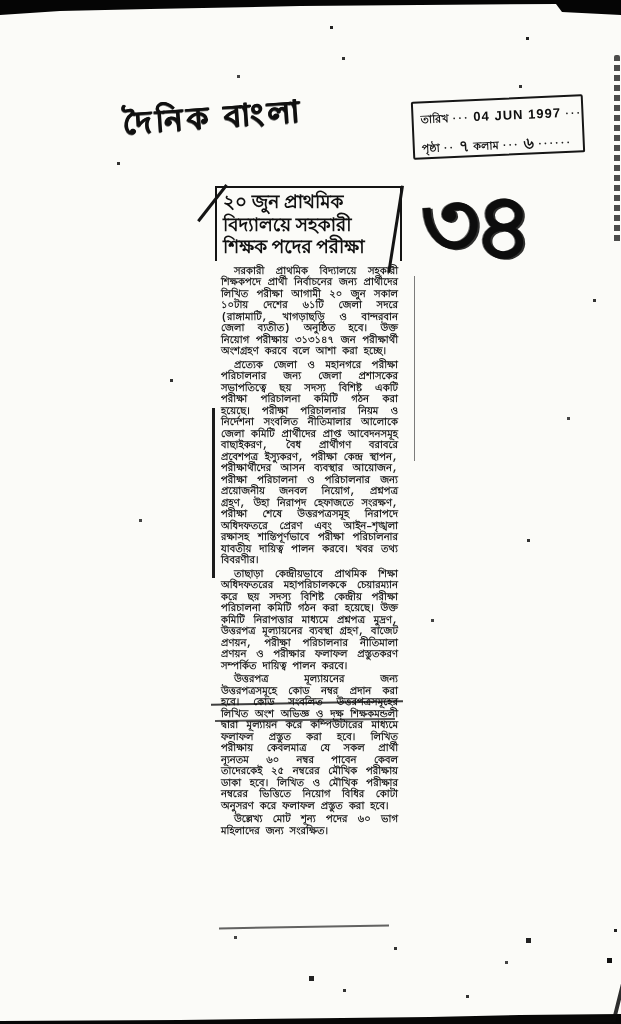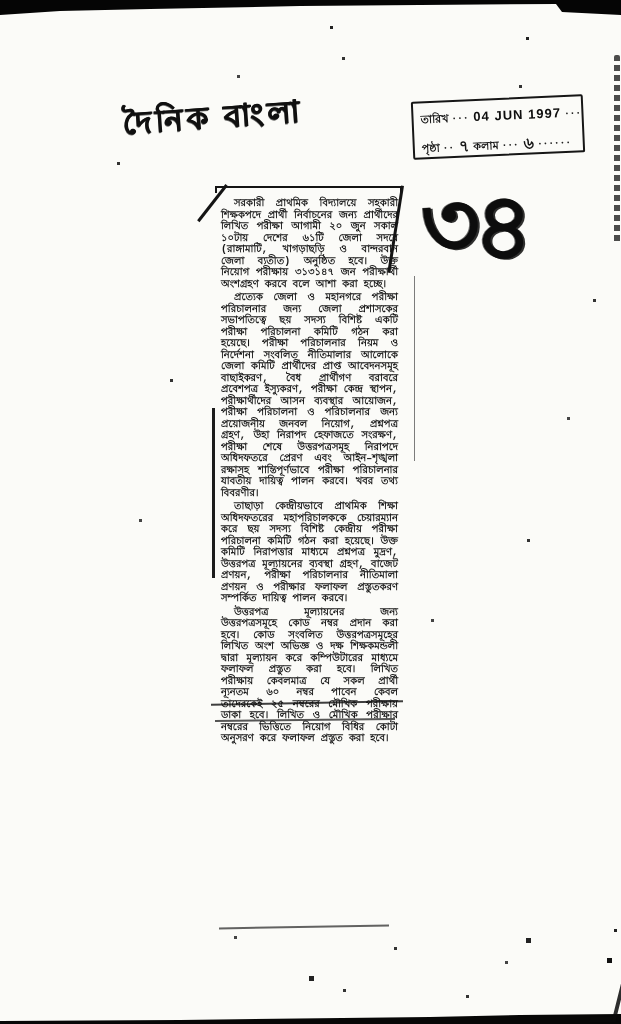--- a/index.html
+++ b/index.html
@@ -145,23 +145,25 @@
   <div class="clipping">
     <div class="left-rule"></div>
     <div class="right-rule"></div>
     <div class="pen-underline-a"></div>
     <div class="pen-underline-b"></div>
     <div class="pen-underline-c"></div>
 
     <div class="headline-box">
       <div class="diag"></div>
       <div class="pen-slash"></div>
+      <div class="headline">২০ জুন প্রাথমিক বিদ্যালয়ে সহকারী শিক্ষক পদের পরীক্ষা</div>
     </div>
 
     <div class="body-text">
       <p>সরকারী প্রাথমিক বিদ্যালয়ে সহকারী শিক্ষকপদে প্রার্থী নির্বাচনের জন্য প্রার্থীদের লিখিত পরীক্ষা আগামী ২০ জুন সকাল ১০টায় দেশের ৬১টি জেলা সদরে (রাঙ্গামাটি, খাগড়াছড়ি ও বান্দরবান জেলা ব্যতীত) অনুষ্ঠিত হবে। উক্ত নিয়োগ পরীক্ষায় ৩১৩১৪৭ জন পরীক্ষার্থী অংশগ্রহণ করবে বলে আশা করা হচ্ছে।</p>
       <p>প্রত্যেক জেলা ও মহানগরে পরীক্ষা পরিচালনার জন্য জেলা প্রশাসকের সভাপতিত্বে ছয় সদস্য বিশিষ্ট একটি পরীক্ষা পরিচালনা কমিটি গঠন করা হয়েছে। পরীক্ষা পরিচালনার নিয়ম ও নির্দেশনা সংবলিত নীতিমালার আলোকে জেলা কমিটি প্রার্থীদের প্রাপ্ত আবেদনসমূহ বাছাইকরণ, বৈধ প্রার্থীগণ বরাবরে প্রবেশপত্র ইস্যুকরণ, পরীক্ষা কেন্দ্র স্থাপন, পরীক্ষার্থীদের আসন ব্যবস্থার আয়োজন, পরীক্ষা পরিচালনা ও পরিচালনার জন্য প্রয়োজনীয় জনবল নিয়োগ, প্রশ্নপত্র গ্রহণ, উহা নিরাপদ হেফাজতে সংরক্ষণ, পরীক্ষা শেষে উত্তরপত্রসমূহ নিরাপদে অধিদফতরে প্রেরণ এবং আইন–শৃঙ্খলা রক্ষাসহ শান্তিপূর্ণভাবে পরীক্ষা পরিচালনার যাবতীয় দায়িত্ব পালন করবে। খবর তথ্য বিবরণীর।</p>
       <p>তাছাড়া কেন্দ্রীয়ভাবে প্রাথমিক শিক্ষা অধিদফতরের মহাপরিচালককে চেয়ারম্যান করে ছয় সদস্য বিশিষ্ট কেন্দ্রীয় পরীক্ষা পরিচালনা কমিটি গঠন করা হয়েছে। উক্ত কমিটি নিরাপত্তার মাধ্যমে প্রশ্নপত্র মুদ্রণ, উত্তরপত্র মূল্যায়নের ব্যবস্থা গ্রহণ, বাজেট প্রণয়ন, পরীক্ষা পরিচালনার নীতিমালা প্রণয়ন ও পরীক্ষার ফলাফল প্রস্তুতকরণ সম্পর্কিত দায়িত্ব পালন করবে।</p>
       <p>উত্তরপত্র মূল্যায়নের জন্য উত্তরপত্রসমূহে কোড নম্বর প্রদান করা হবে। কোড সংবলিত উত্তরপত্রসমূহের লিখিত অংশ অভিজ্ঞ ও দক্ষ শিক্ষকমন্ডলী দ্বারা মূল্যায়ন করে কম্পিউটারের মাধ্যমে ফলাফল প্রস্তুত করা হবে। লিখিত পরীক্ষায় কেবলমাত্র যে সকল প্রার্থী ন্যূনতম ৬০ নম্বর পাবেন কেবল তাদেরকেই ২৫ নম্বরের মৌখিক পরীক্ষায় ডাকা হবে। লিখিত ও মৌখিক পরীক্ষার নম্বরের ভিত্তিতে নিয়োগ বিধির কোটা অনুসরণ করে ফলাফল প্রস্তুত করা হবে।</p>
+      <p>উল্লেখ্য মোট শূন্য পদের ৬০ ভাগ মহিলাদের জন্য সংরক্ষিত।</p>
     </div>
   </div>
 
 </div>
 
 </body></html>

